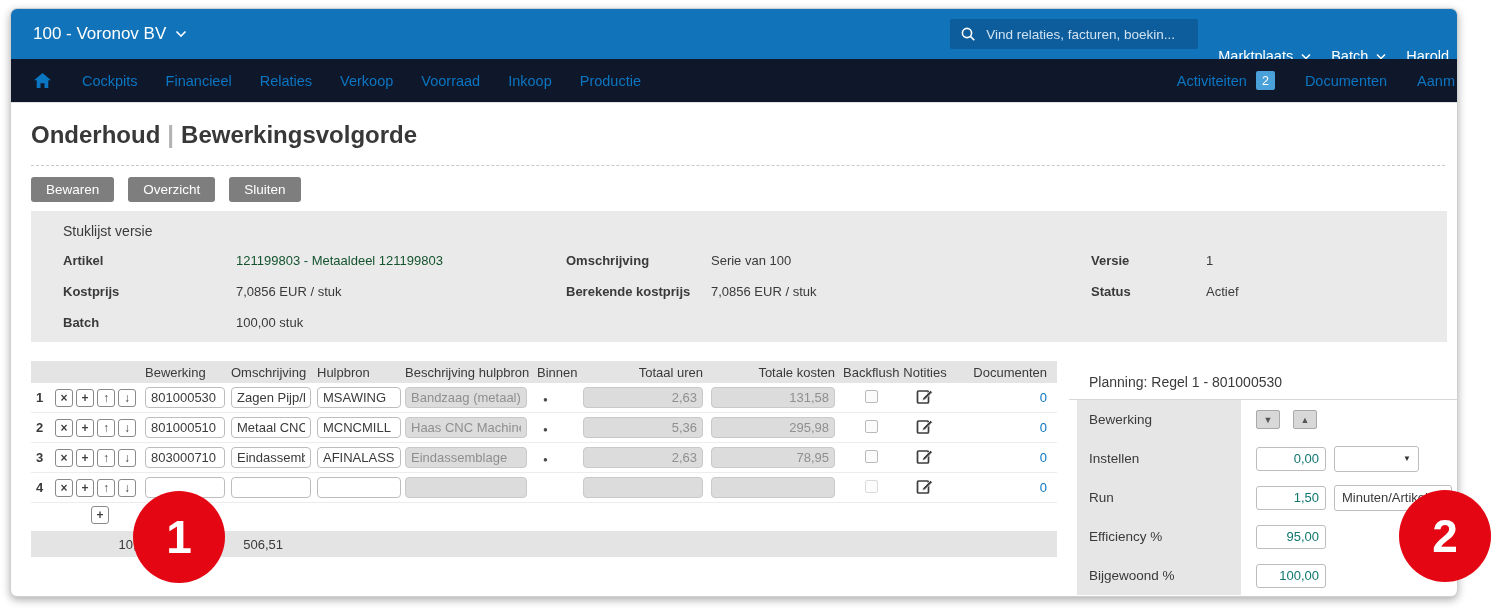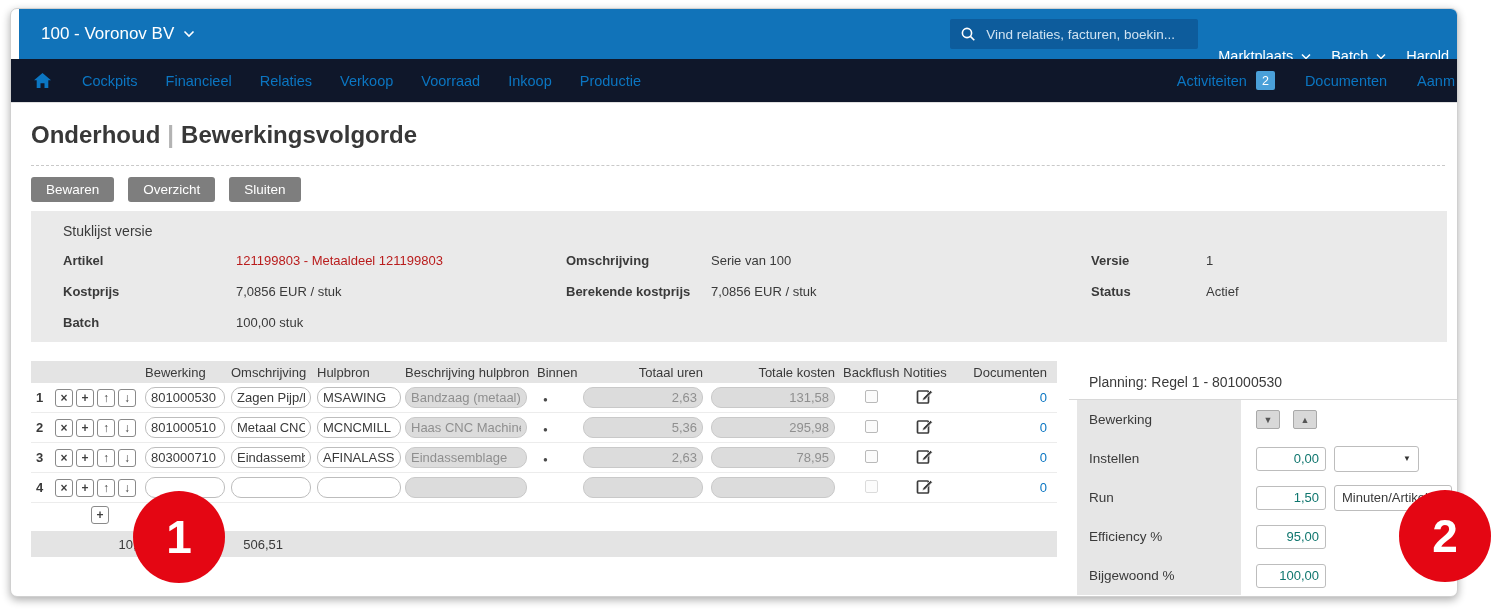--- a/index.html
+++ b/index.html
@@ -9,21 +9,21 @@
     font-family:"Liberation Sans", sans-serif; color:#3a3a3a; background:#fff;
   }
   .card {
     position:absolute; left:10px; top:8px; width:1448px; height:589px;
     background:#fff; border:1px solid #d0d0d0; border-radius:7px;
     box-shadow:0 3px 8px rgba(0,0,0,.32); overflow:hidden;
   }
 
   
   .topbar {
-    position:absolute; left:8px; top:0; right:0; height:50px;
+    position:absolute; left:0; top:0; right:0; height:50px;
     background:#1173b9; display:flex; align-items:center; color:#fff;
   }
   .company { margin-left:22px; font-size:17px; display:flex; align-items:center; gap:9px; cursor:pointer; white-space:nowrap; }
   .topbar-right { margin-left:auto; display:flex; align-items:center; gap:20px; margin-right:8px; }
   .searchbox {
     width:248px; height:30px; background:#0d5c9c; border-radius:2px;
     display:flex; align-items:center; padding:0 10px; gap:10px; cursor:text;
   }
   .search-ph { color:#cfe2f1; font-size:13.5px; white-space:nowrap; overflow:hidden; }
   .topbar-item { font-size:14.5px; display:flex; gap:8px; align-items:center; cursor:pointer; white-space:nowrap;margin-top:44px; }
@@ -60,41 +60,41 @@
 
   
   .summary { position:absolute; left:20px; top:202px; right:10px; height:131px; background:#eaeaea; }
   .summary-title { position:absolute; left:32px; top:12px; font-size:14px; color:#3a3a3a; }
   .sumcol { position:absolute; top:39px; display:flex; flex-direction:column; gap:10px; font-size:13px; }
   .sumcol .f { display:flex; height:21px; align-items:center; }
   .sumcol .lbl { font-weight:bold; }
   .sc1 { left:32px; }  .sc1 .lbl { width:173px; }
   .sc2 { left:535px; } .sc2 .lbl { width:145px; }
   .sc3 { left:1060px; }.sc3 .lbl { width:115px; }
-  .val-link { color:#b91c1c; cursor:pointer; }
+  .val-link { color:#14532d; cursor:pointer; }
 
   
   .ops { position:absolute; left:20px; top:352px; width:1026px; font-size:13px; }
   .thead { display:flex; height:22px; background:#e4e4e4; align-items:center; }
   .trow  { display:flex; height:30px; align-items:center; border-bottom:1px solid #ececec; }
   .c-num   { width:24px; padding-left:5px; font-weight:bold; }
   .c-icons { width:90px; display:flex; align-items:center; }
   .c-bew   { width:86px; }
   .c-oms   { width:86px; }
   .c-hulp  { width:88px; }
   .c-besch { width:130px; }
   .c-binnen{ width:48px; padding-left:8px; }
   .c-uren  { width:128px; text-align:right; padding-right:8px; }
   .c-kosten{ width:132px; text-align:right; padding-right:8px; }
   .c-back  { width:56px; text-align:center; }
   .c-not   { width:52px; text-align:center; }
   .c-doc   { width:106px; text-align:right; padding-right:10px; }
   .thead .c-binnen { padding-left:2px; }
   .inp {
-    height:21px; border:1px solid #bdbdbd; border-radius:10px; font-size:13px;
+    height:21px; border:1px solid #bdbdbd; border-radius:4px; font-size:13px;
     padding:0 5px; font-family:inherit; color:#3a3a3a; background:#fff; width:80px;
   }
   .inp.num { text-align:right; }
   .inp.dis { background:#dcdcdc; border-color:#c9c9c9; color:#8f8f8f; }
   .w-hulp { width:84px; } .w-besch { width:122px; } .w-uren { width:120px; } .w-kosten { width:124px; }
   .rbtn {
     width:18px; height:18px; border:1px solid #8a8a8a; border-radius:3px; background:#fff;
     color:#3f3f3f; font-size:12px; font-weight:bold; line-height:1;
     display:inline-flex; align-items:center; justify-content:center;
     margin-right:3px; cursor:pointer; padding:0; font-family:inherit;

